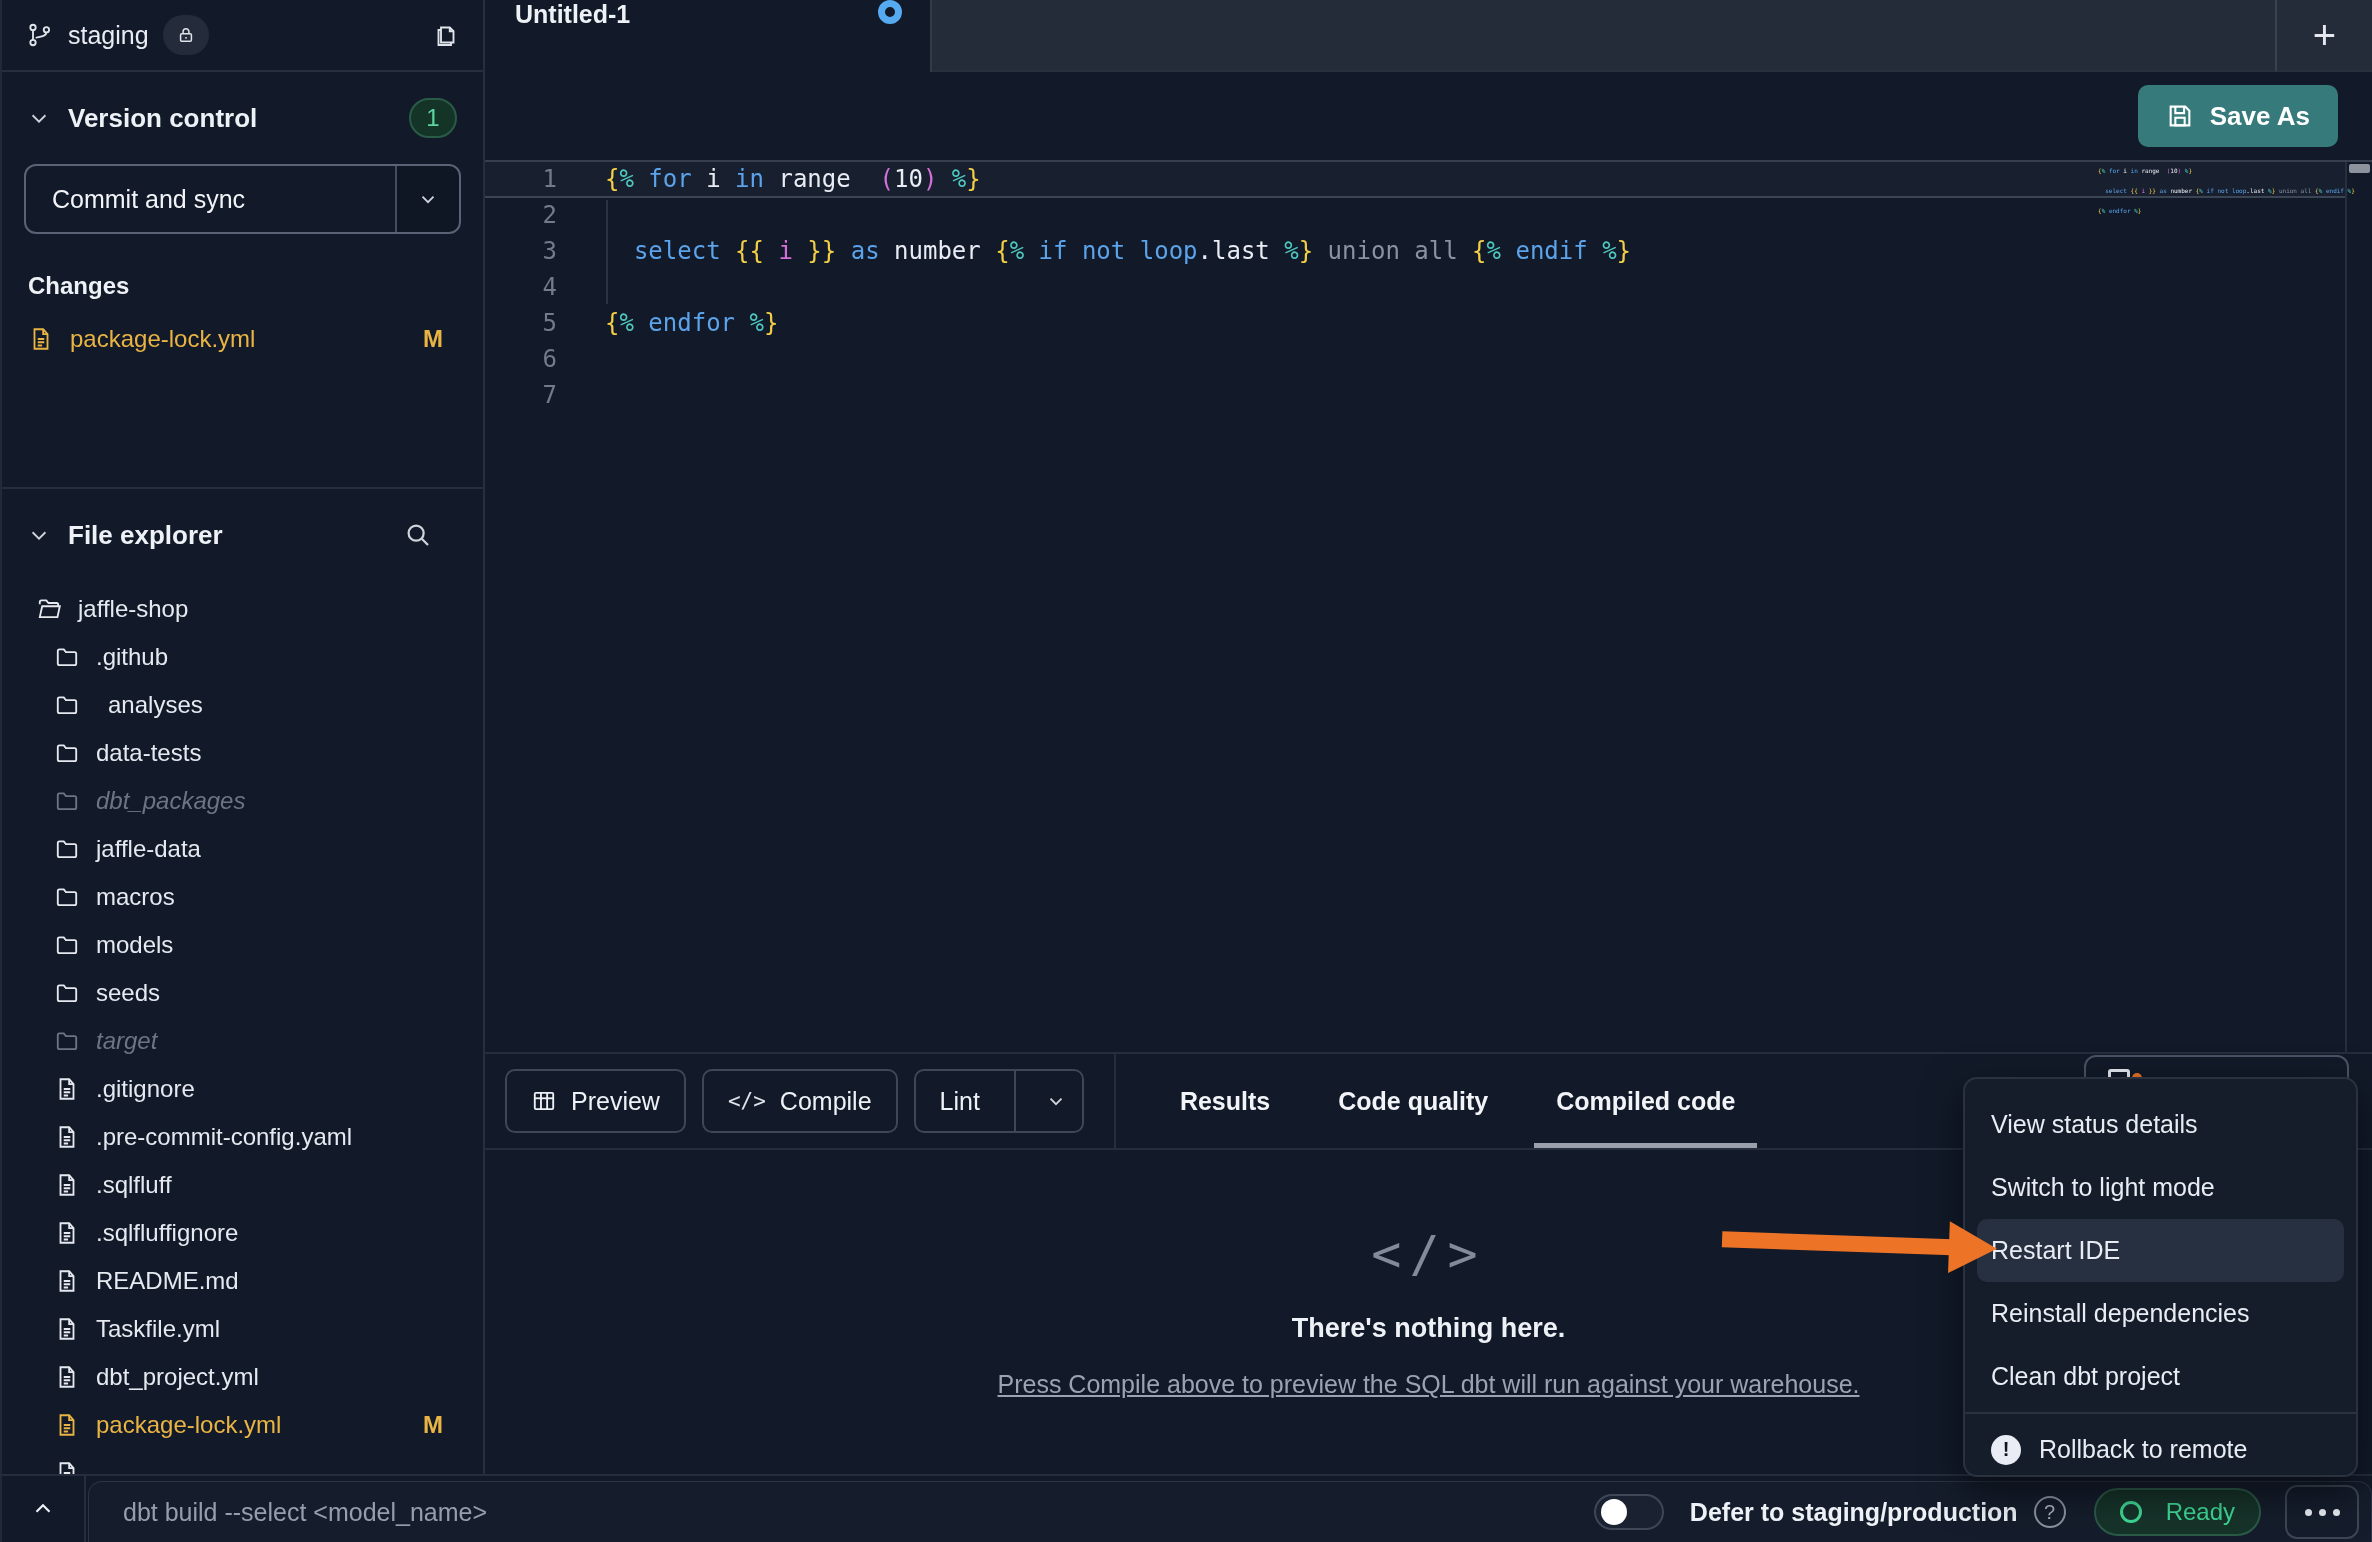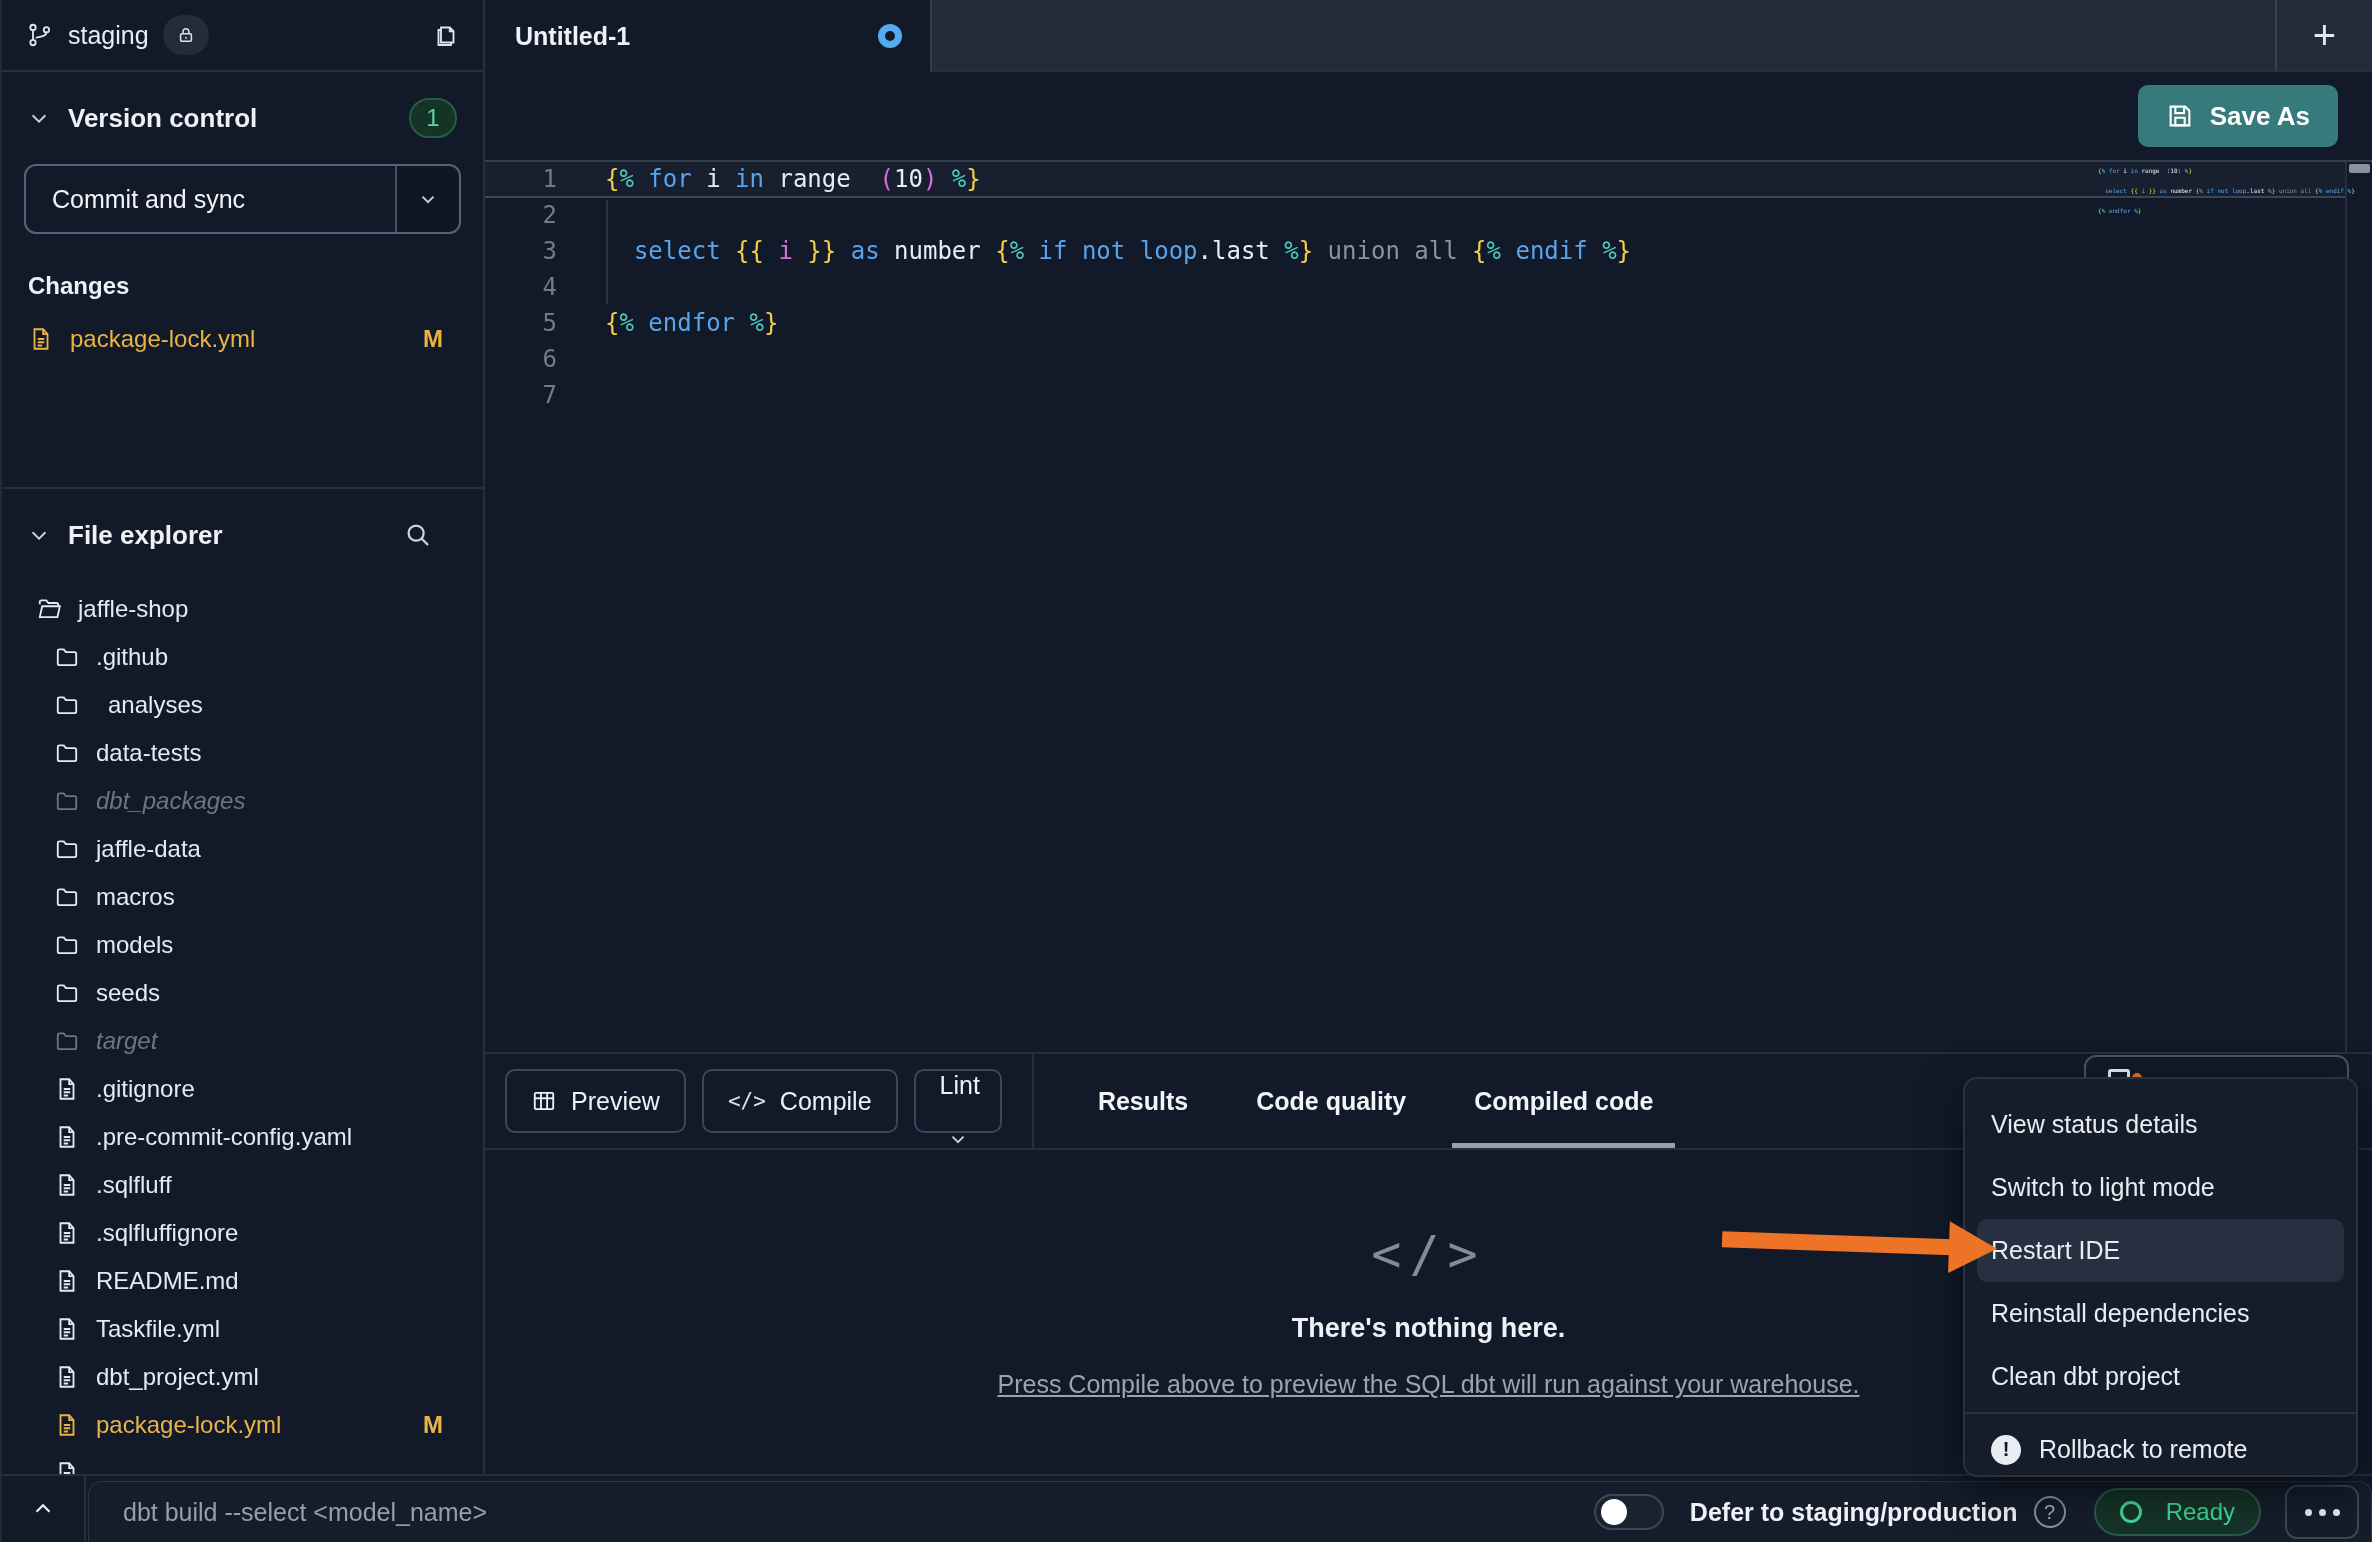--- a/index.html
+++ b/index.html
@@ -32,21 +32,21 @@
   .tree { margin-top:26px; overflow:hidden; flex:1; }
   .tree-row { height:48px; display:flex; align-items:center; font-size:24px; color:#e6eaf0; cursor:pointer; }
   .tree-row .ic { flex:none; display:flex; margin-right:16px; }
   .tree-row.dim { color:#6c7583; font-style:italic; }
   .tree-row.amber { color:#e9b443; }
   .tree-row .st { margin-left:auto; margin-right:40px; font-weight:bold; }
 
   
   .main { flex:1; display:flex; flex-direction:column; min-width:0; }
   .tabbar { height:72px; flex:none; display:flex; }
-  .tab-active { width:447px; flex:none; display:flex; align-items:center; padding-left:30px; background:#121a29; border-right:2px solid #333b4a; cursor:pointer; }
+  .tab-active { width:447px; flex:none; display:flex; padding-left:30px; background:#121a29; border-right:2px solid #333b4a; cursor:pointer; }
   .tab-title { font-size:25px; font-weight:bold; }
   .tab-dot { margin-left:auto; margin-right:28px; width:24px; height:24px; border-radius:50%; border:7px solid #56aaf0; }
   .tab-strip { flex:1; background:#242b39; border-bottom:2px solid #272f3e; }
   .tab-plus { width:97px; flex:none; background:#242b39; border-left:2px solid #3a4250; border-bottom:2px solid #272f3e; display:flex; align-items:center; justify-content:center; font-size:40px; font-weight:300; color:#e4e8ee; cursor:pointer; }
 
   .ed-toolbar { height:90px; flex:none; display:flex; align-items:center; justify-content:flex-end; border-bottom:2px solid #363f4e; }
   .saveas-btn { margin-right:34px; height:62px; border-radius:10px; background:#377a7c; display:flex; align-items:center; gap:16px; padding:0 28px; font-size:26px; font-weight:600; color:#fff; cursor:pointer; }
 
   .editor { flex:none; height:890px; position:relative; font-family:"DejaVu Sans Mono", monospace; }
   .code-scroll { margin-right:27px; }
@@ -59,21 +59,21 @@
   .indent-guide { position:absolute; left:121px; top:38px; height:104px; width:2px; background:#2b3342; }
   .minimap { position:absolute; top:4px; right:34px; width:240px; font-size:6px; line-height:10px; white-space:pre; pointer-events:none; }
   .minimap .code-line { height:10px; line-height:10px; font-size:6px; }
   .minimap .code-line .lc { padding-left:0; }
   .ed-scrollbar { position:absolute; top:0; right:0; bottom:0; width:27px; border-left:2px solid #272f3e; }
   .ed-thumb { position:absolute; top:2px; left:2px; right:2px; height:9px; background:#8d939d; border-radius:2px; }
 
   .p-toolbar { height:96px; flex:none; display:flex; align-items:center; border-top:2px solid #262e3d; padding-left:20px; }
   .tool-btn { height:64px; border:2px solid #3e4758; border-radius:10px; background:transparent; color:#eef1f6; display:flex; align-items:center; gap:14px; padding:0 24px; font-size:25px; cursor:pointer; margin-right:16px; }
   .tool-btn .gl { font-family:"DejaVu Sans Mono", monospace; font-size:21px; color:#dfe3ea; }
-  .lint-btn { padding:0;flex-direction:column; }
+  .lint-btn { padding:0; }
   .lint-btn .lbl { padding:0 20px 0 24px; }
   .lint-btn .sep { width:2px; align-self:stretch; background:#3e4758; }
   .lint-btn .car { width:52px; display:flex; align-items:center; justify-content:center; }
   .pt-divider { width:2px; align-self:stretch; background:#262e3d; margin:0 30px 0 14px; }
   .ptabs { display:flex; height:100%; }
   .ptab { position:relative; display:flex; align-items:center; padding:0 34px; font-size:25px; font-weight:600; color:#f2f4f8; cursor:pointer; }
   .ptab.active::after { content:""; position:absolute; left:12px; right:12px; bottom:0; height:5px; background:#99a0ab; }
 
   .results { flex:1; border-top:2px solid #262e3d; display:flex; flex-direction:column; align-items:center; justify-content:center; }
   .empty-icon { font-family:"DejaVu Sans Mono", monospace; font-size:50px; color:#828b99; letter-spacing:8px; }

